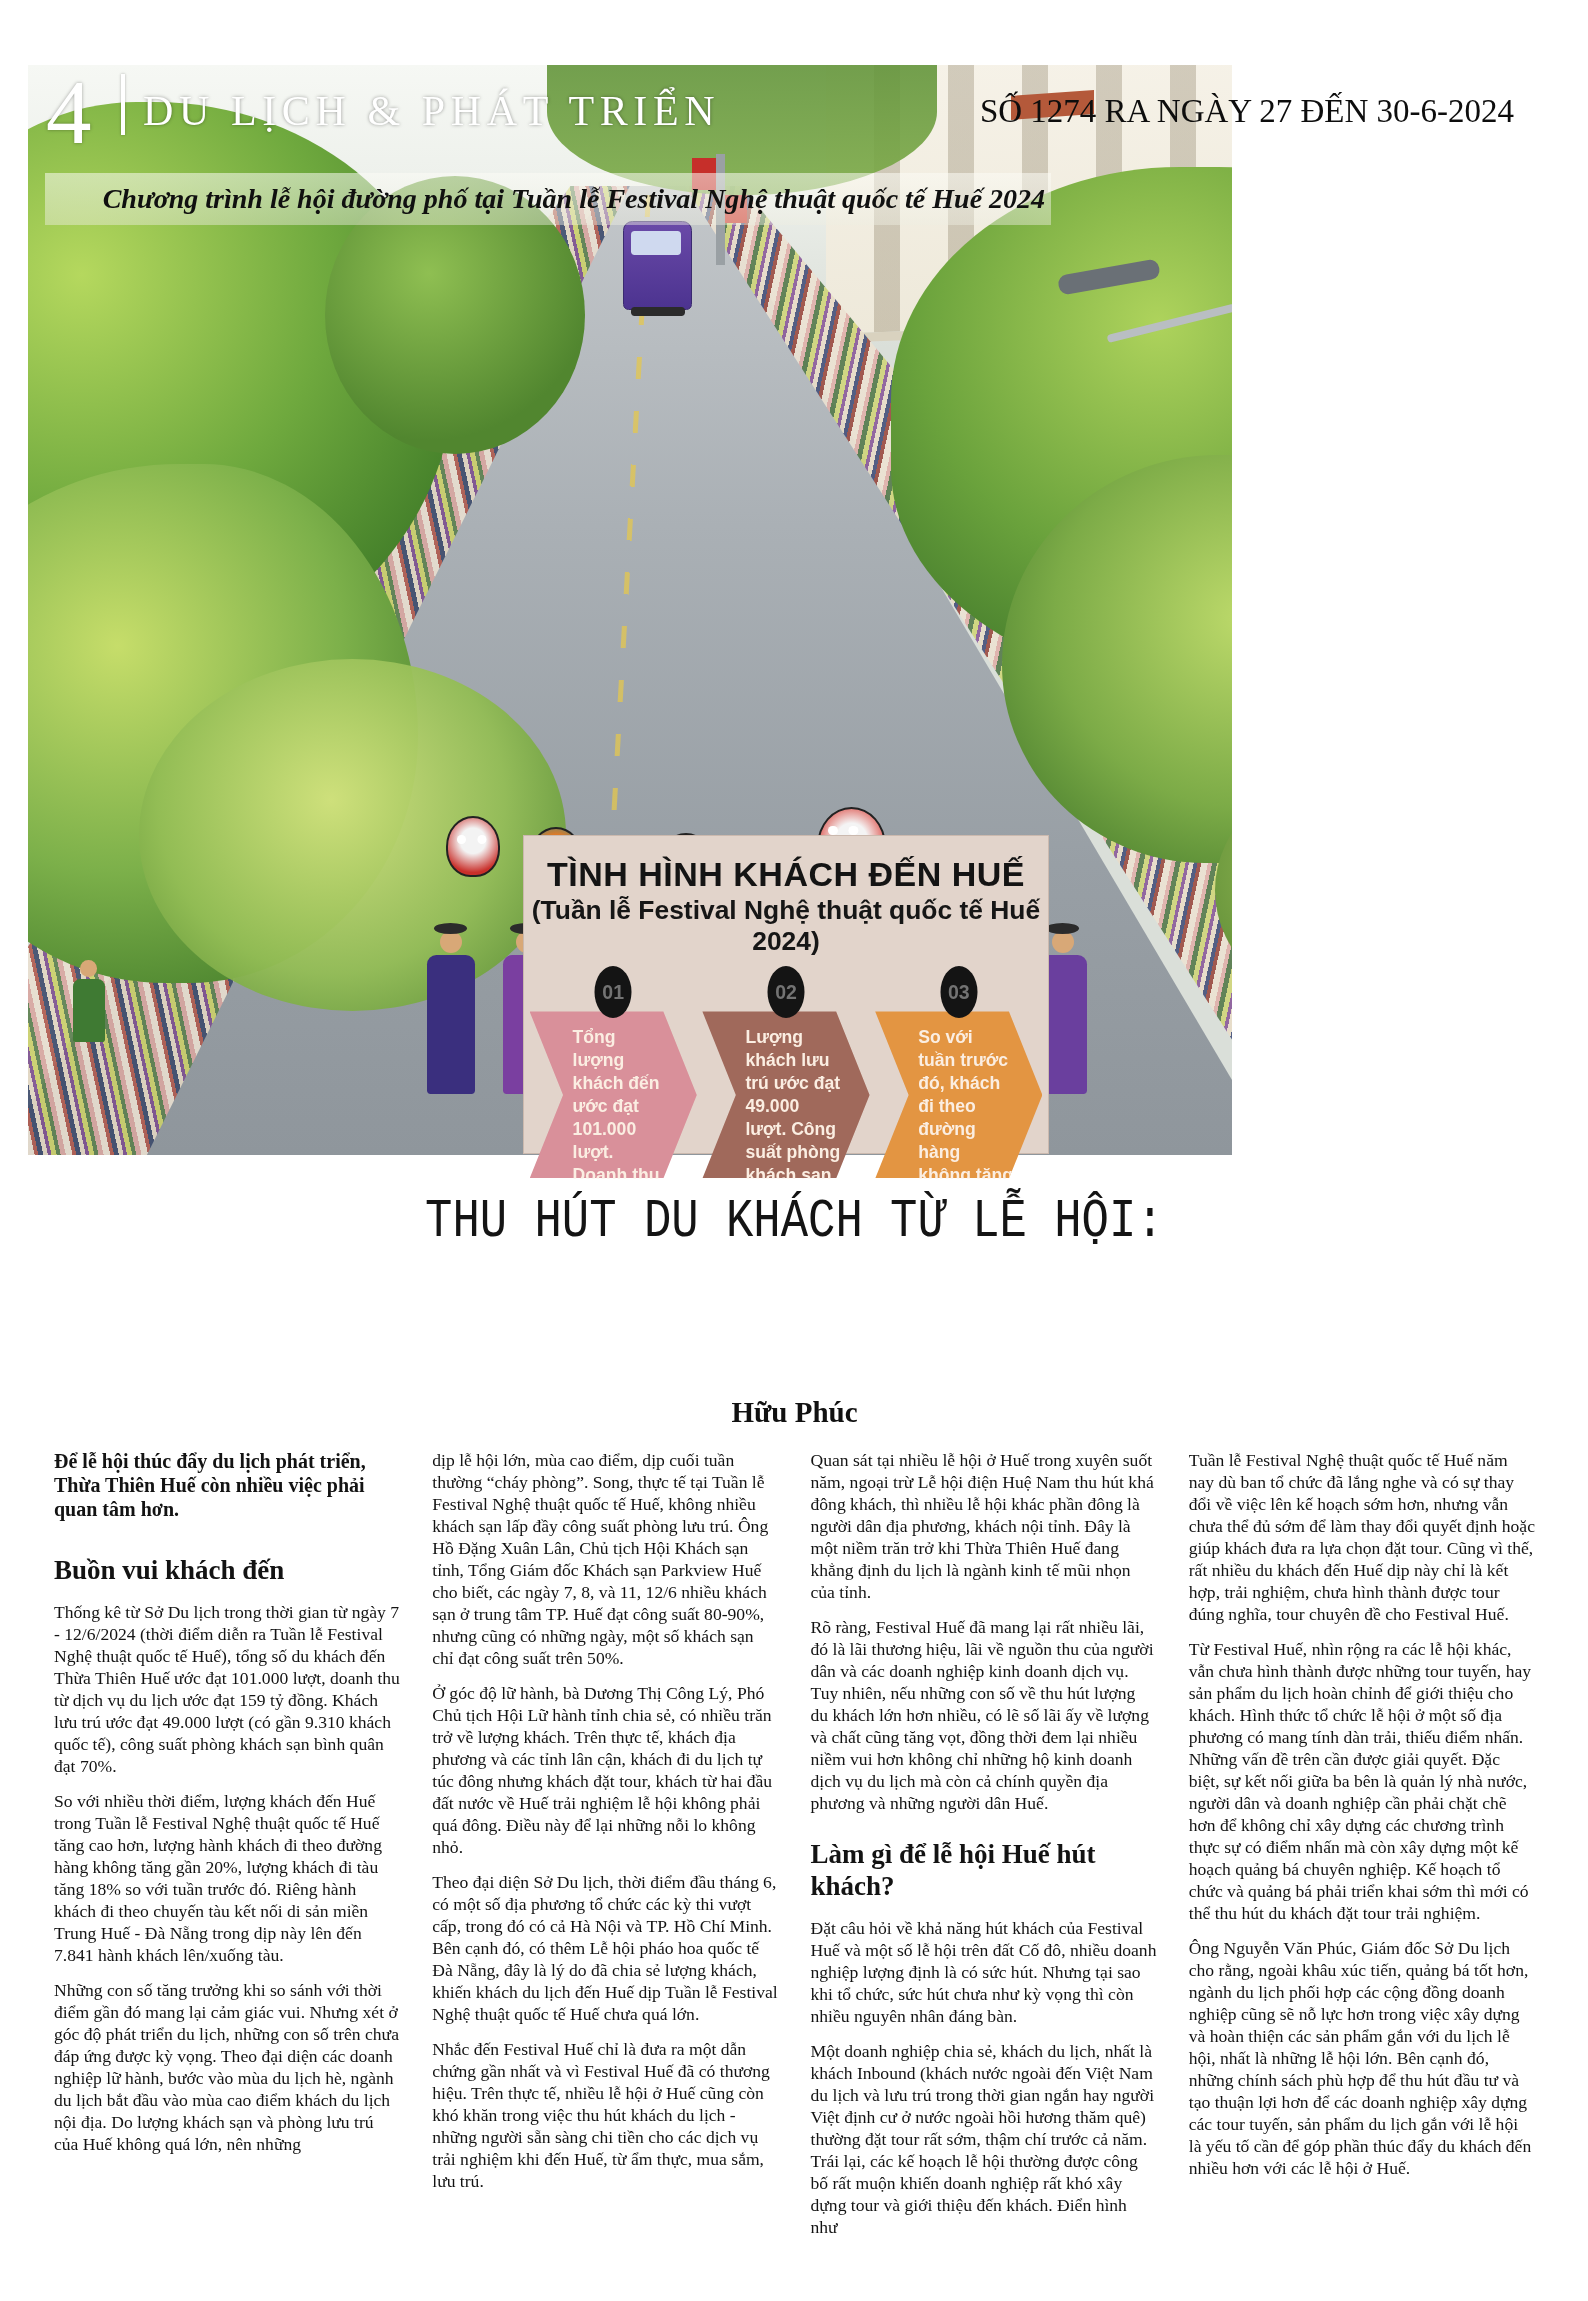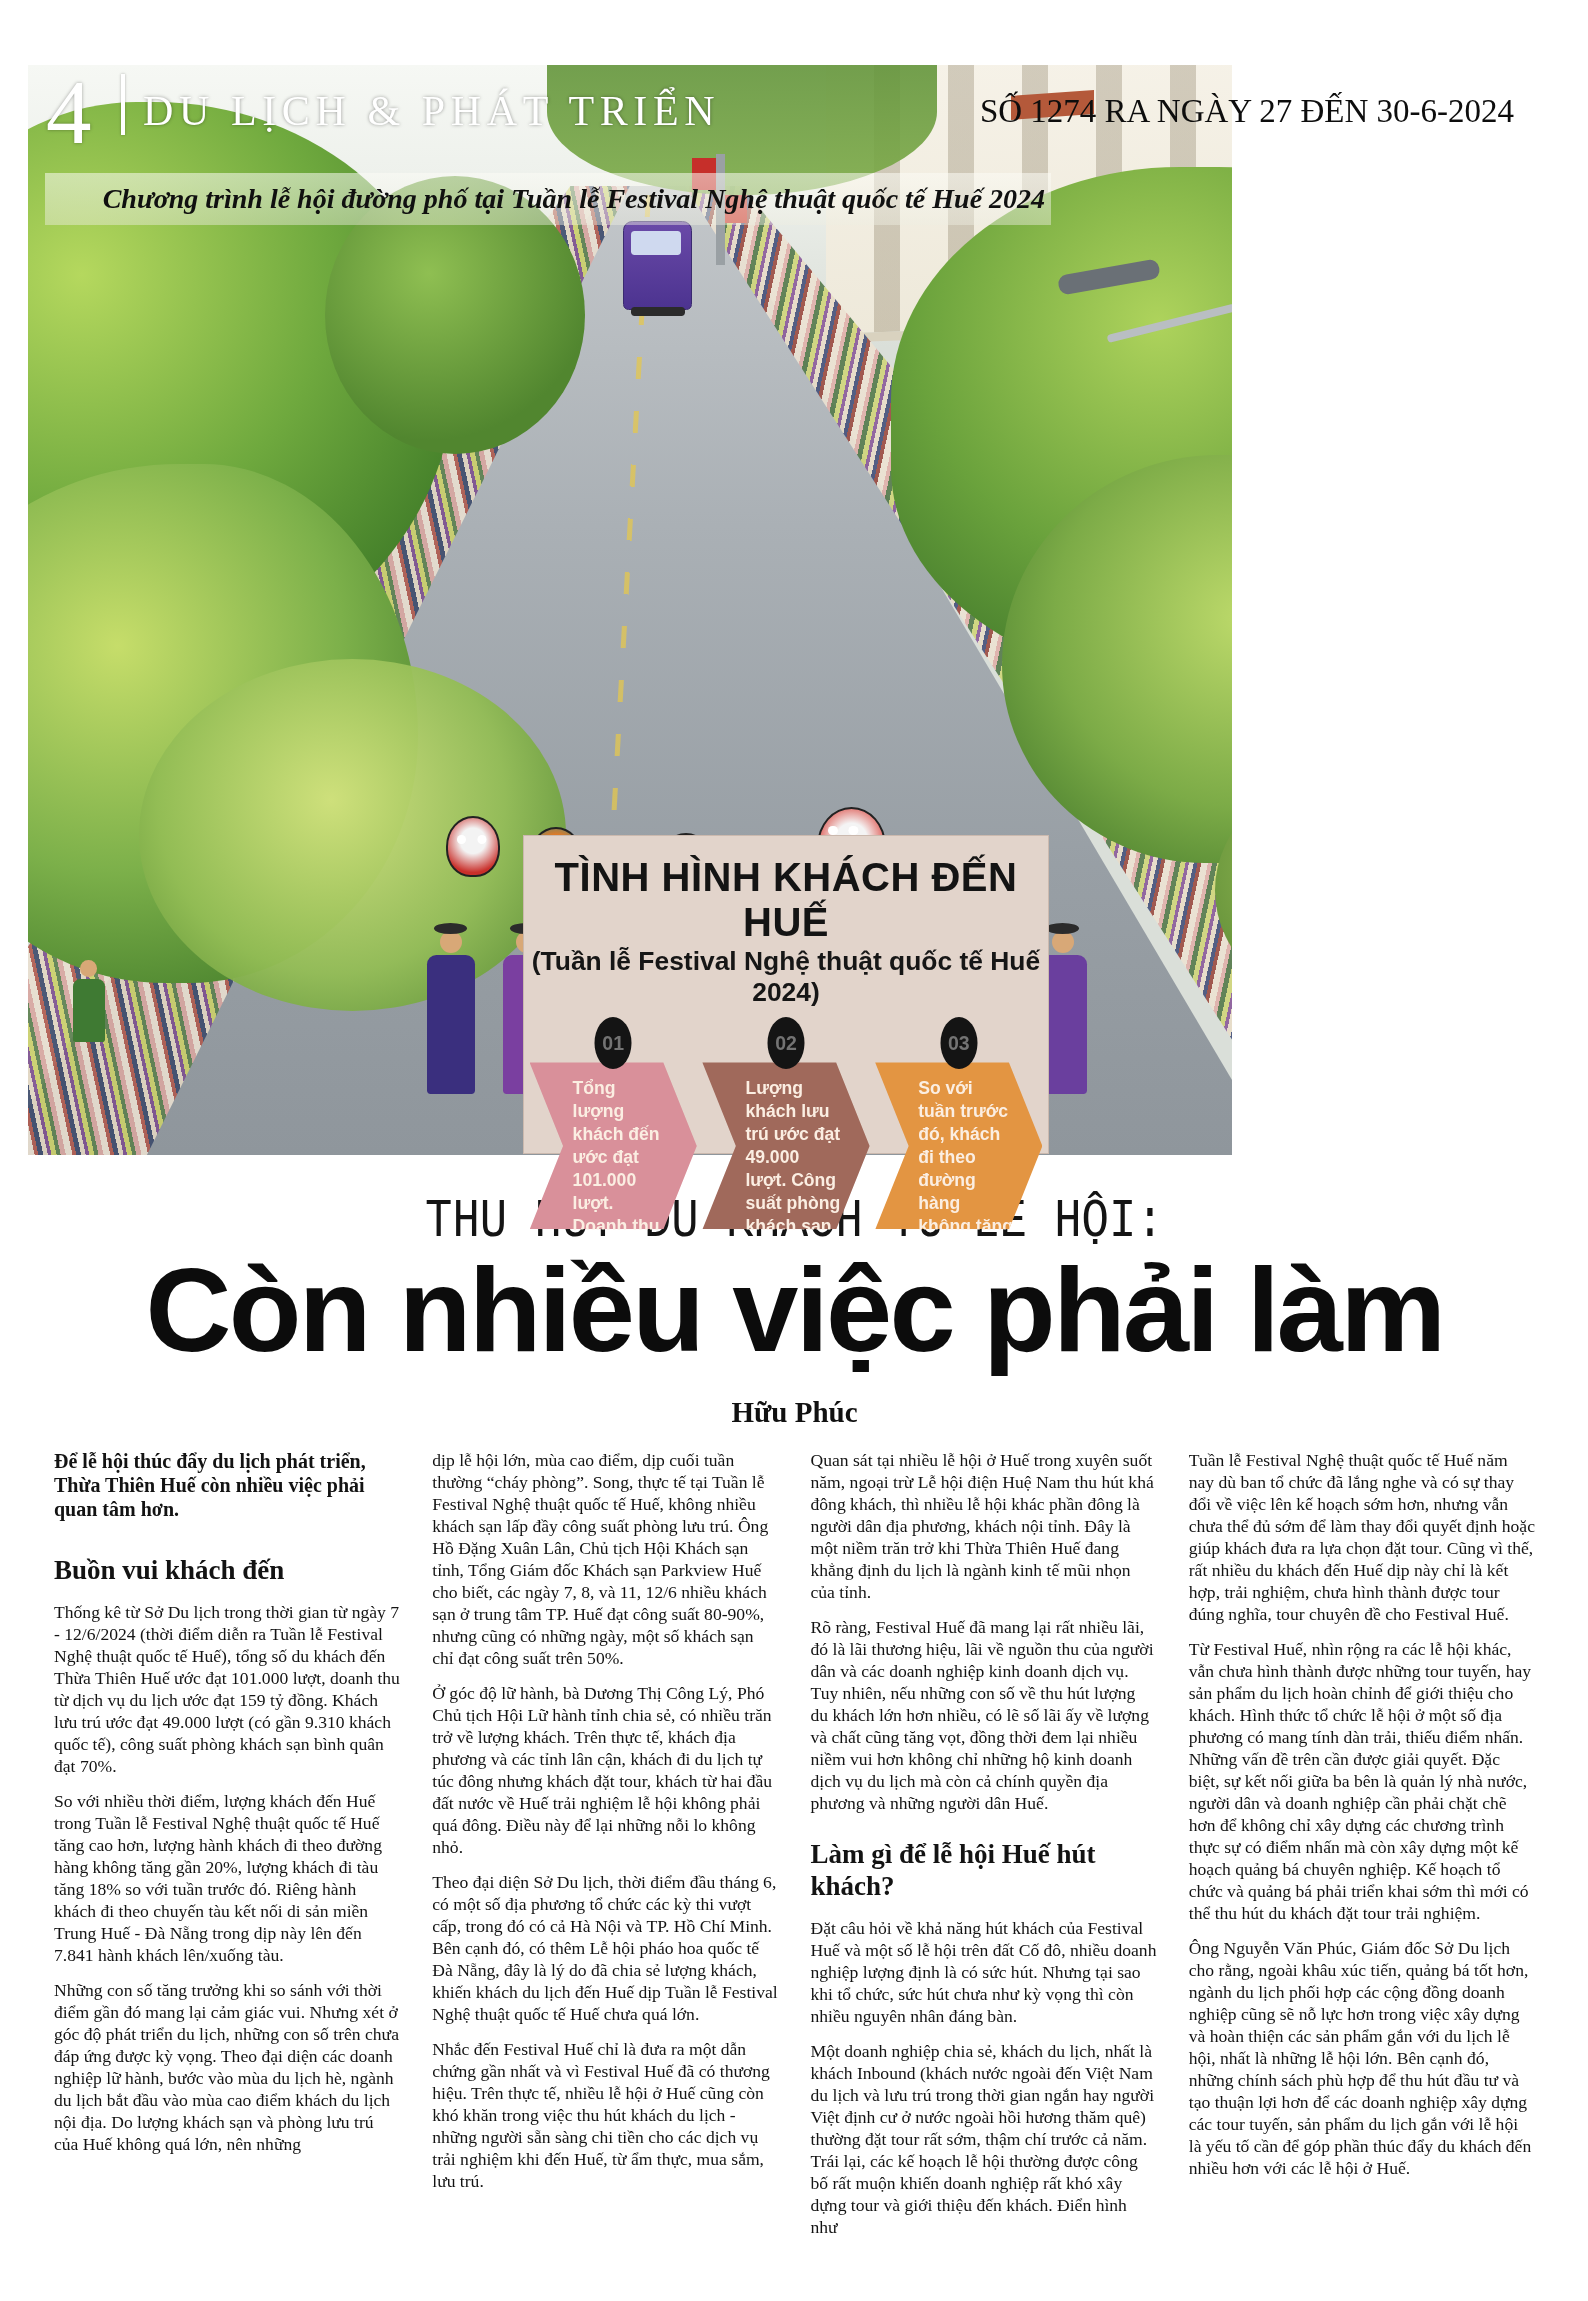--- a/index.html
+++ b/index.html
@@ -153,21 +153,21 @@
     position:absolute; right:75px; top:93px; z-index:30;
     font-family:"Liberation Serif", serif; font-size:33px; color:#0d0d0d;
   }
 
   
   .infographic {
     position:absolute; left:523px; top:835px; width:526px; height:319px; z-index:20;
     background:#e2d4cb; border:0.9px solid #cbb9ae; padding-top:18.6px;
     font-family:"Liberation Sans", sans-serif; text-align:center;
   }
-  .ig-title { font-size:40px; font-weight:800; letter-spacing:0.5px; color:#141414; }
+  .ig-title { font-size:34px; font-weight:800; letter-spacing:0.5px; color:#141414; }
   .ig-subtitle { font-size:26.4px; font-weight:700; color:#161616; margin-top:1.9px; }
   .ig-row { display:flex; justify-content:center; gap:5.6px; margin-top:54px; padding:0 5.6px; }
   .chev-wrap { position:relative; width:169px; height:167px; }
   .ig-circle {
     position:absolute; top:-45px; left:50%; transform:translateX(-50%);
     width:37px; height:52px; border-radius:50%; background:#141414; color:#737373;
     display:flex; align-items:center; justify-content:center;
     font-size:19.5px; font-weight:700; z-index:2;
   }
   .chev {
@@ -278,21 +278,20 @@
       <div class="chev-wrap">
         <div class="ig-circle">03</div>
         <div class="chev" style="background-color: rgb(227, 149, 66);">So với tuần trước đó, khách đi theo đường hàng không tăng 20% và khách đi tàu tăng 18%</div>
       </div>
     </div>
   </div>
 
   <div class="kicker">
     <span>THU HÚT DU KHÁCH TỪ LỄ HỘI:</span>
   </div>
-  <div class="main-title">Còn nhiều việc phải làm</div>
   <div class="byline">Hữu Phúc</div>
 
   <div class="article">
     <div class="col">
       <p class="lead">Để lễ hội thúc đẩy du lịch phát triển, Thừa Thiên Huế còn nhiều việc phải quan tâm hơn.</p>
       <div class="subhead first">Buồn vui khách đến</div>
       <p>Thống kê từ Sở Du lịch trong thời gian từ ngày 7 - 12/6/2024 (thời điểm diễn ra Tuần lễ Festival Nghệ thuật quốc tế Huế), tổng số du khách đến Thừa Thiên Huế ước đạt 101.000 lượt, doanh thu từ dịch vụ du lịch ước đạt 159 tỷ đồng. Khách lưu trú ước đạt 49.000 lượt (có gần 9.310 khách quốc tế), công suất phòng khách sạn bình quân đạt 70%.</p>
       <p>So với nhiều thời điểm, lượng khách đến Huế trong Tuần lễ Festival Nghệ thuật quốc tế Huế tăng cao hơn, lượng hành khách đi theo đường hàng không tăng gần 20%, lượng khách đi tàu tăng 18% so với tuần trước đó. Riêng hành khách đi theo chuyến tàu kết nối di sản miền Trung Huế - Đà Nẵng trong dịp này lên đến 7.841 hành khách lên/xuống tàu.</p>
       <p>Những con số tăng trưởng khi so sánh với thời điểm gần đó mang lại cảm giác vui. Nhưng xét ở góc độ phát triển du lịch, những con số trên chưa đáp ứng được kỳ vọng. Theo đại diện các doanh nghiệp lữ hành, bước vào mùa du lịch hè, ngành du lịch bắt đầu vào mùa cao điểm khách du lịch nội địa. Do lượng khách sạn và phòng lưu trú của Huế không quá lớn, nên những</p>
     </div>

